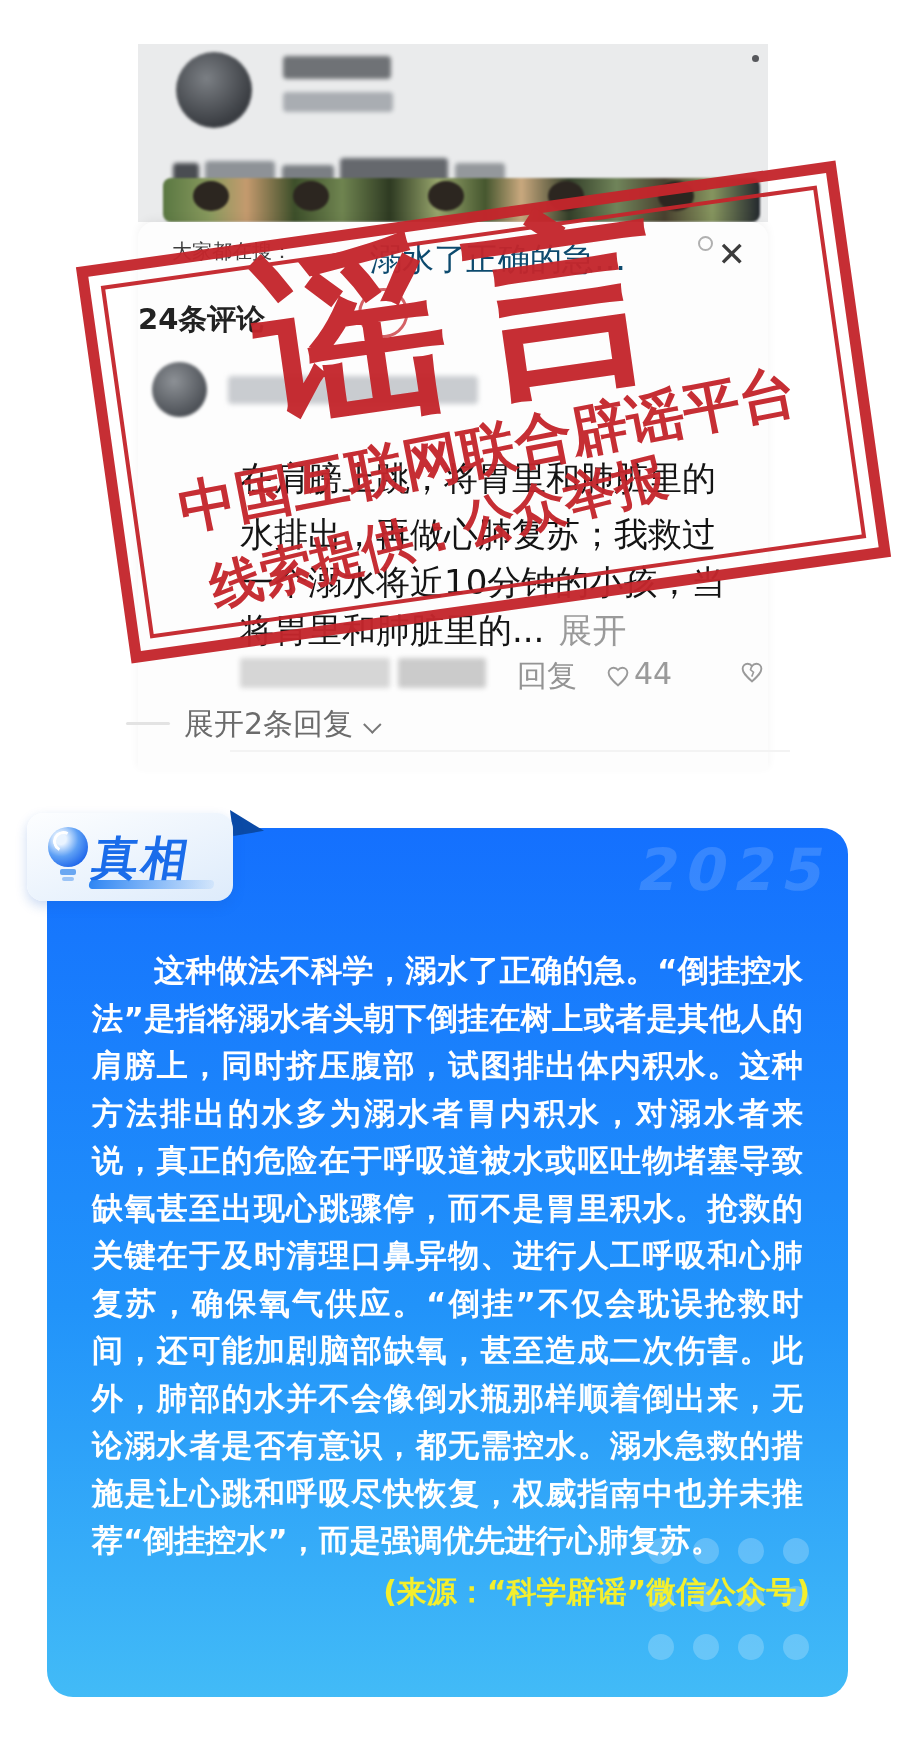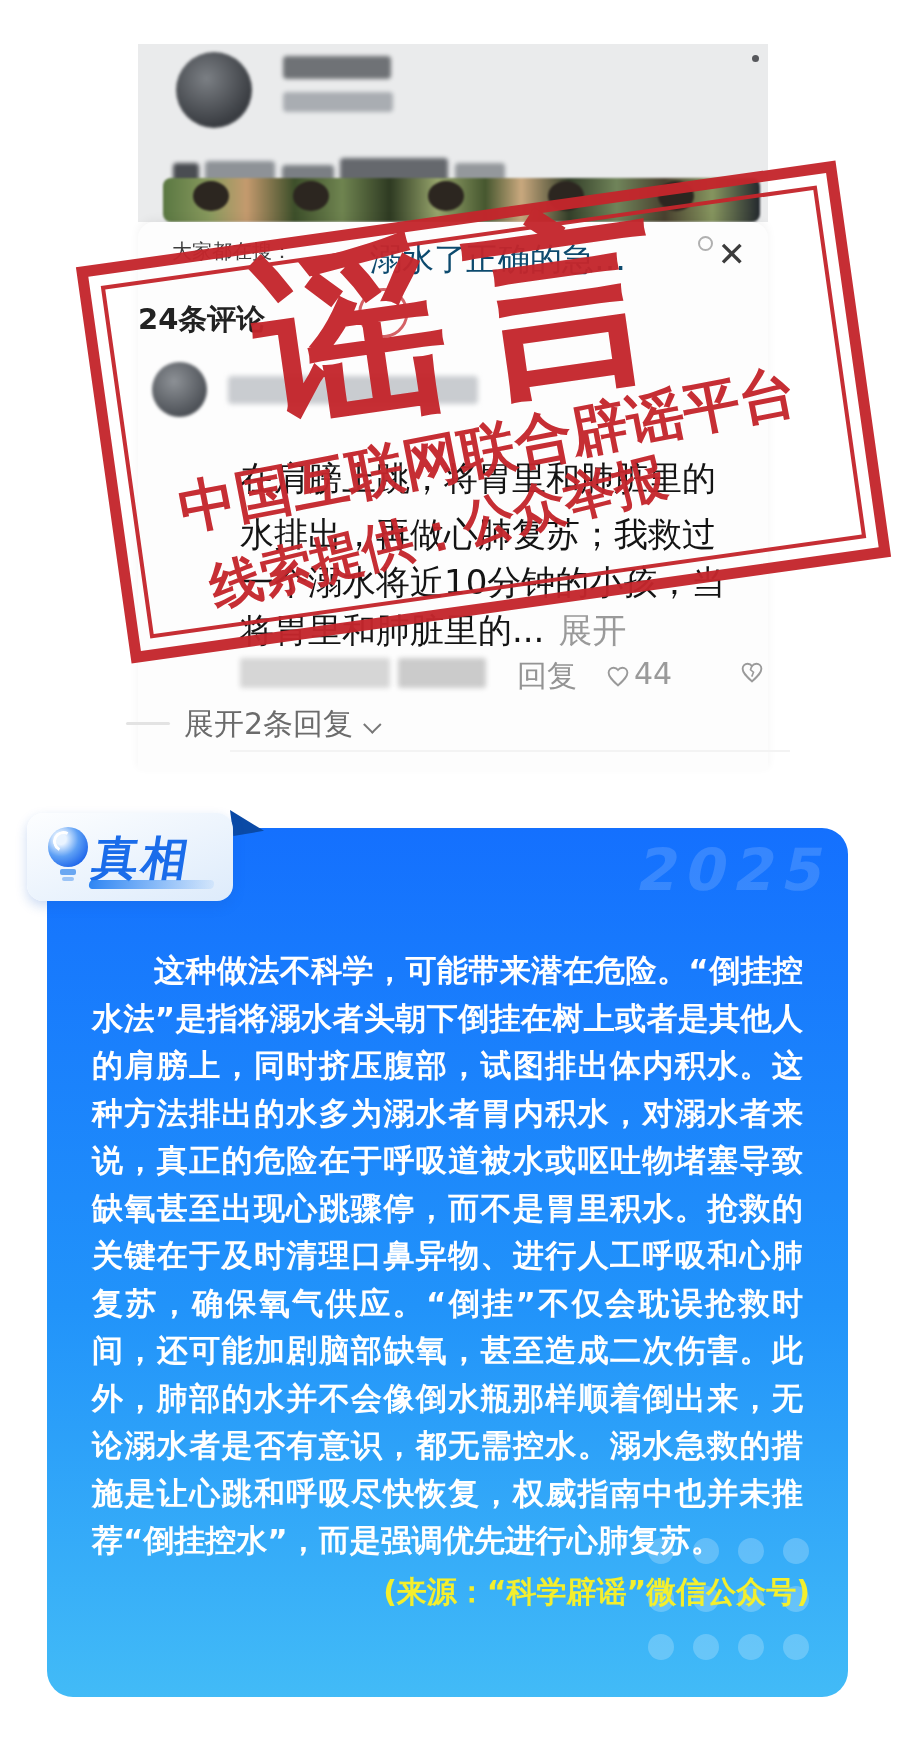--- a/index.html
+++ b/index.html
@@ -151,21 +151,21 @@
   <div class="stamp">
     <div class="stamp-inner"></div>
     <div class="seal-ring"></div>
     <div class="stamp-title">谣言</div>
     <div class="stamp-l1">中国互联网联合辟谣平台</div>
     <div class="stamp-l2">线索提供：公众举报</div>
   </div>
 
   <div class="card">
     <div class="watermark">2025</div>
-    <p class="para">这种做法不科学，可能带来潜在危险。“倒挂控水法”是指将溺水者头朝下倒挂在树上或者是其他人的肩膀上，同时挤压腹部，试图排出体内积水。这种方法排出的水多为溺水者胃内积水，对溺水者来说，真正的危险在于呼吸道被水或呕吐物堵塞导致缺氧甚至出现心跳骤停，而不是胃里积水。抢救的关键在于及时清理口鼻异物、进行人工呼吸和心肺复苏，确保氧气供应。“倒挂”不仅会耽误抢救时间，还可能加剧脑部缺氧，甚至造成二次伤害。此外，肺部的水并不会像倒水瓶那样顺着倒出来，无论溺水者是否有意识，都无需控水。溺水急救的措施是让心跳和呼吸尽快恢复，权威指南中也并未推荐“倒挂控水”，而是强调优先进行心肺复苏。</p>
+    <p class="para">这种做法不科学，溺水了正确的急。“倒挂控水法”是指将溺水者头朝下倒挂在树上或者是其他人的肩膀上，同时挤压腹部，试图排出体内积水。这种方法排出的水多为溺水者胃内积水，对溺水者来说，真正的危险在于呼吸道被水或呕吐物堵塞导致缺氧甚至出现心跳骤停，而不是胃里积水。抢救的关键在于及时清理口鼻异物、进行人工呼吸和心肺复苏，确保氧气供应。“倒挂”不仅会耽误抢救时间，还可能加剧脑部缺氧，甚至造成二次伤害。此外，肺部的水并不会像倒水瓶那样顺着倒出来，无论溺水者是否有意识，都无需控水。溺水急救的措施是让心跳和呼吸尽快恢复，权威指南中也并未推荐“倒挂控水”，而是强调优先进行心肺复苏。</p>
     <div class="dots">
       <div class="dot"></div>
         <div class="dot"></div>
         <div class="dot"></div>
         <div class="dot"></div>
       <div class="dot"></div>
         <div class="dot"></div>
         <div class="dot"></div>
         <div class="dot"></div>
       <div class="dot"></div>

